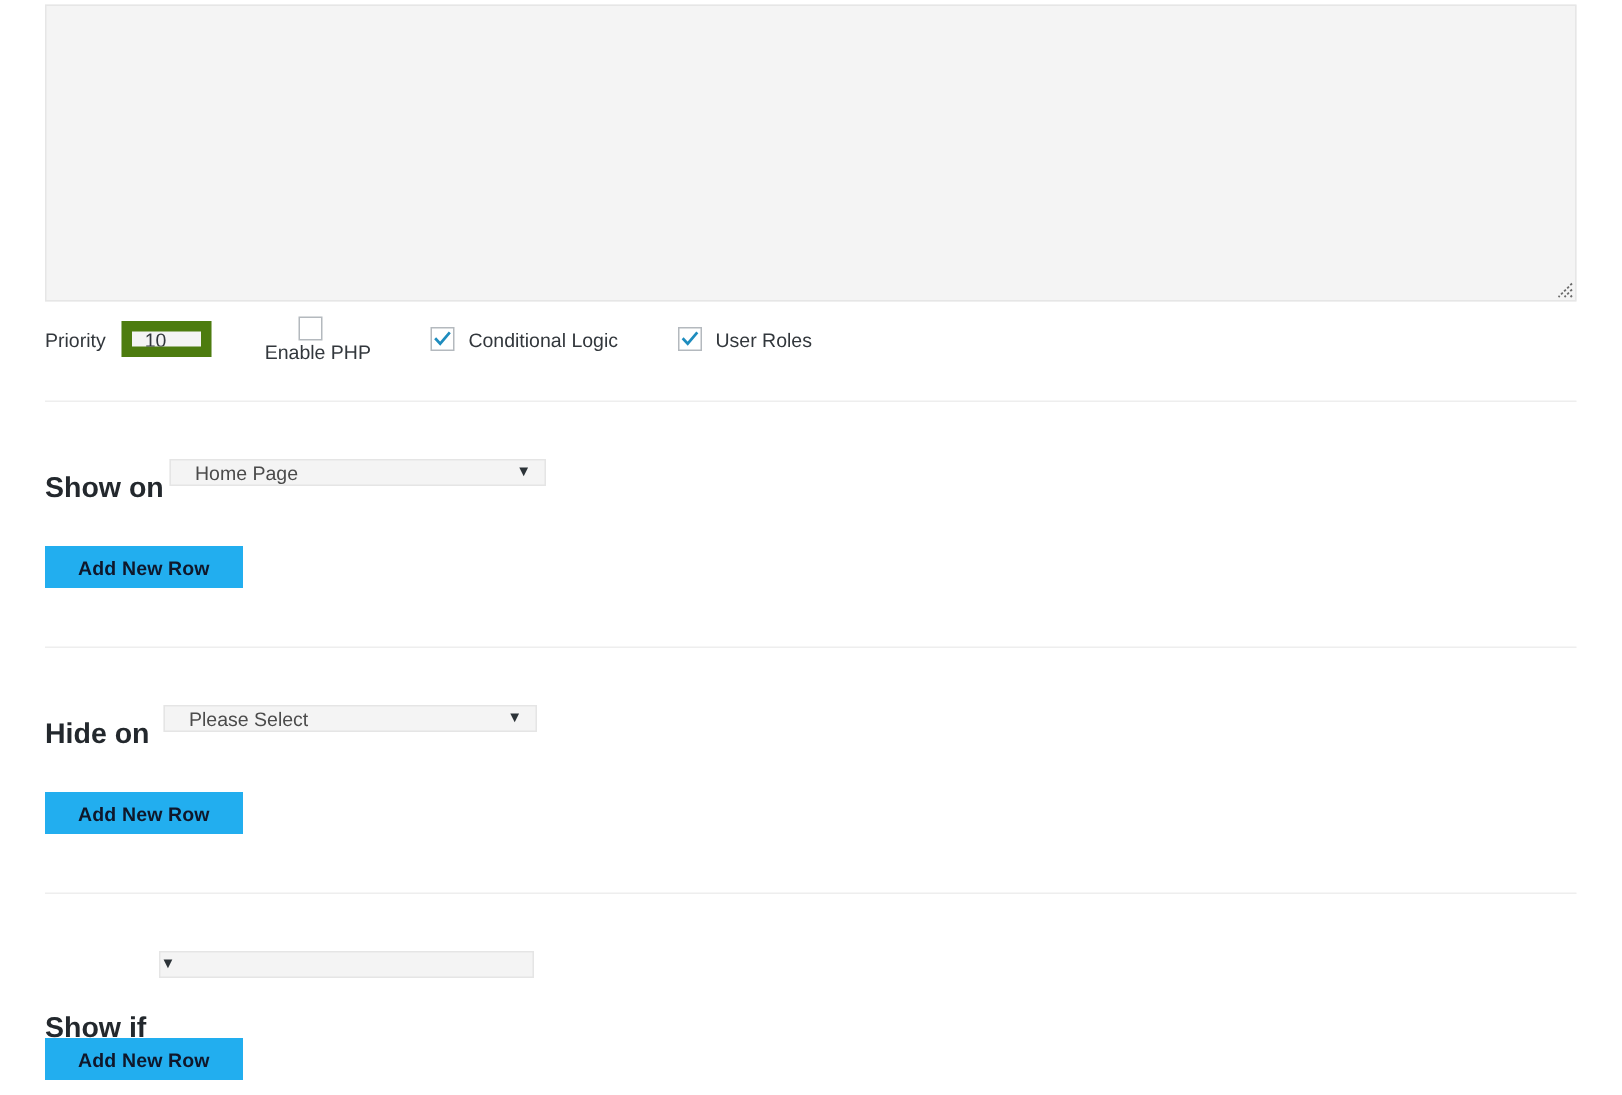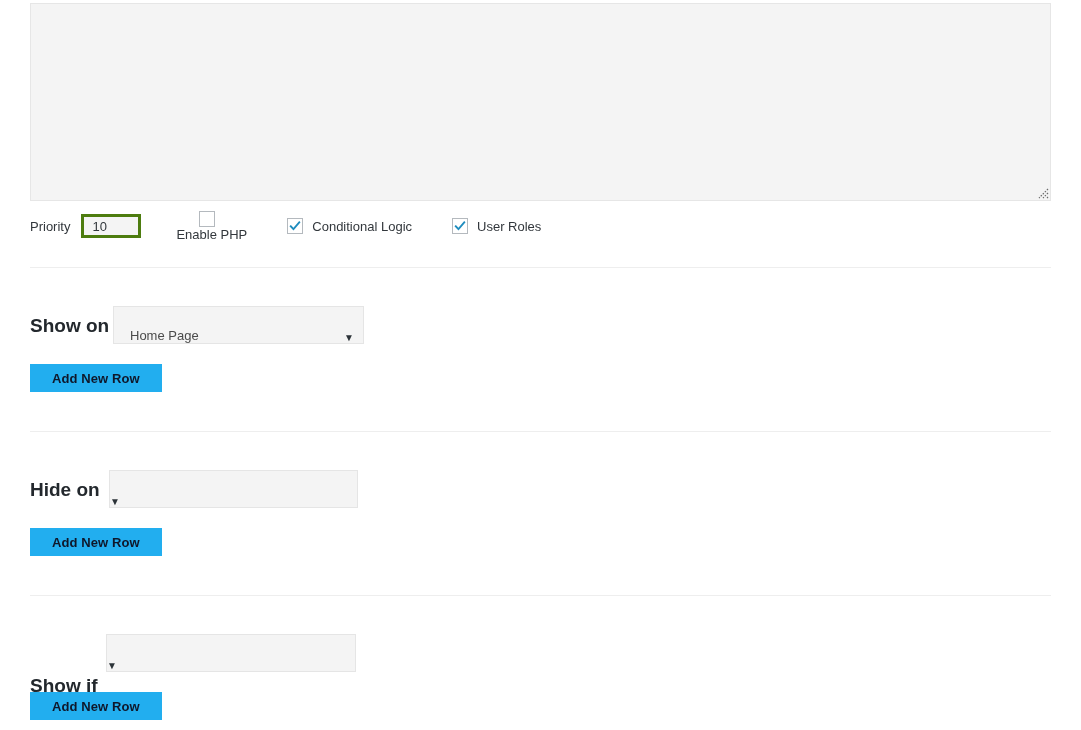--- a/index.html
+++ b/index.html
@@ -64,21 +64,21 @@
   .opt-label {
     font-size: 13px;
     color: #32373c;
     white-space: nowrap;
   }
   .priority-input {
     width: 60px;
     height: 24px;
     margin-left: 11px;
     background: #f4f4f4;
-    border: 3px solid #4d7c0f;
+    border: 7px solid #4d7c0f;
     box-sizing: border-box;
     font-family: "Liberation Sans", sans-serif;
     font-size: 13px;
     color: #32373c;
     padding: 0 8px;
     outline: none;
   }
   .cb-group {
     display: flex;
     align-items: center;
@@ -124,23 +124,23 @@
     font-weight: bold;
     font-size: 19px;
     color: #23282d;
     white-space: nowrap;
   }
   .select-wrap {
     position: absolute;
     background: #f4f4f4;
     border: 1px solid #e5e5e5;
     box-sizing: border-box;
-    height: 38px;
+    height: 18px;
     display: flex;
-    align-items: flex-end;
+    align-items: center;
   }
   .select-value {
     font-size: 13px;
     color: #4b4b4b;
     padding-left: 16px;
     flex: 1;
     white-space: nowrap;
     overflow: hidden;
   }
   .select-arrow {
@@ -220,20 +220,21 @@
 
     <button class="add-row-btn" style="left:30px; top:364px;">Add New Row</button>
   </div>
 
   <div class="separator" style="top:431px;"></div>
 
   <div class="rule-row">
     <span class="rule-label" style="left:30px; top:479px;">Hide on</span>
 
     <div class="select-wrap" style="left:109px; top:470px; width:249px;">
+      <span class="select-value">Please Select</span>
       <span class="select-arrow">▼</span>
     </div>
 
     <button class="add-row-btn" style="left:30px; top:528px;">Add New Row</button>
   </div>
 
   <div class="separator" style="top:595px;"></div>
 
   <div class="rule-row">
     <span class="rule-label" style="left:30px; top:643px;margin-top:32px;">Show if</span>

